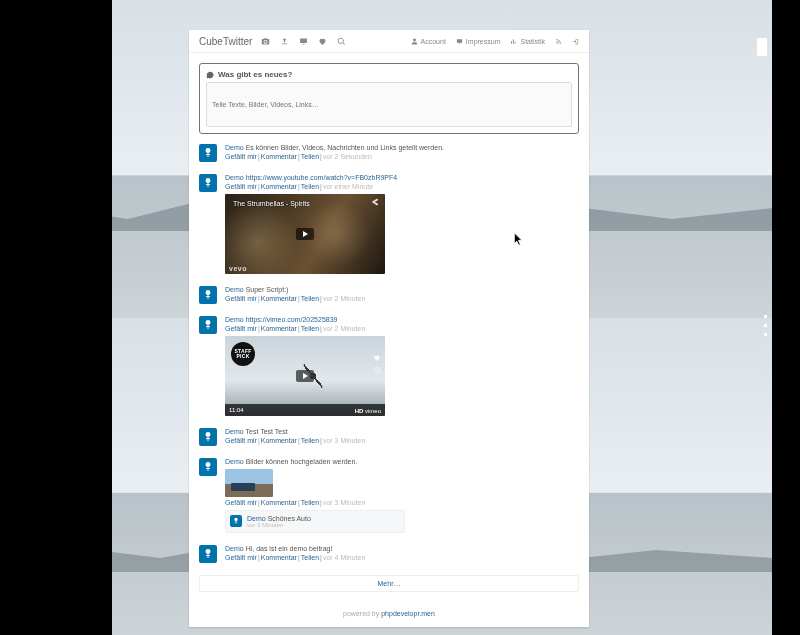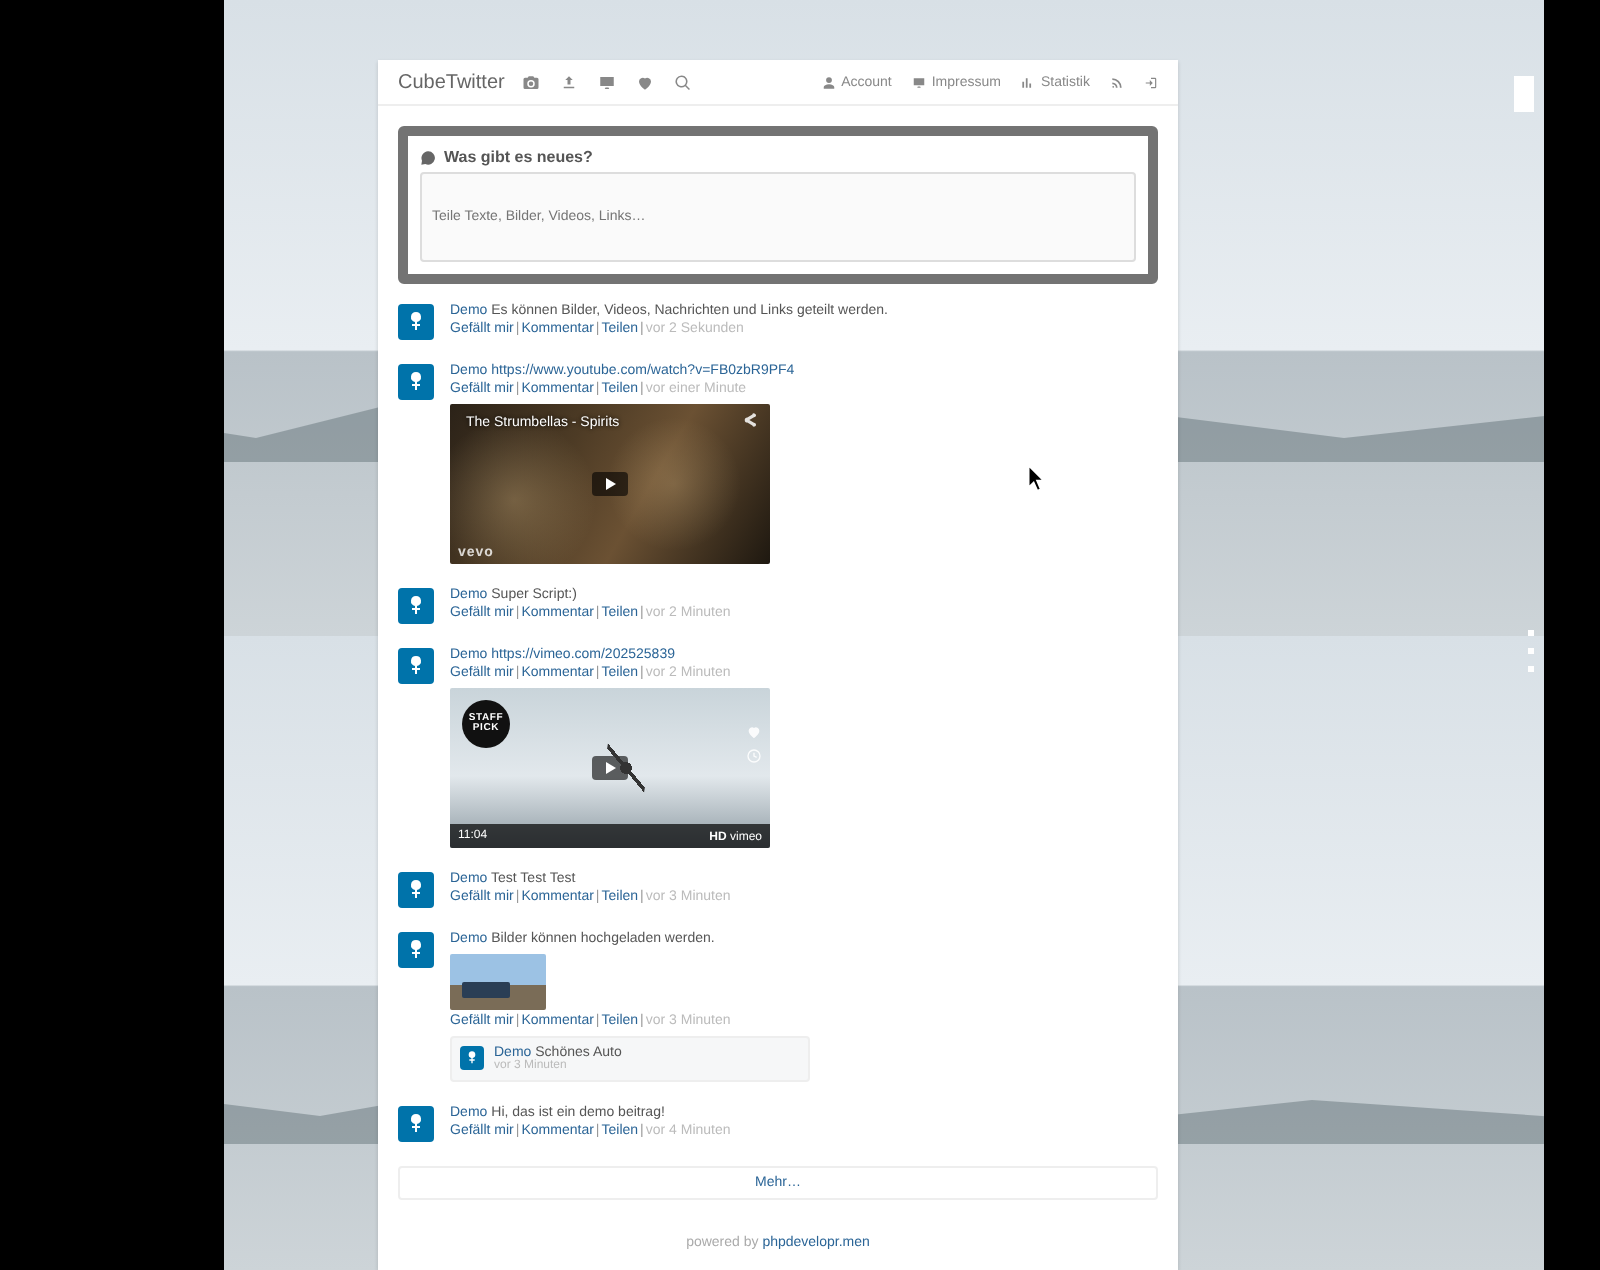--- a/index.html
+++ b/index.html
@@ -25,21 +25,21 @@
          box-shadow:0 1px 2px rgba(0,0,0,.15)}
   .navbar{height:22px;display:flex;align-items:center;padding:0 10px;border-bottom:1px solid #eee;color:#777}
   .brand{font-weight:400;font-size:10px;color:#666;margin-right:8px}
   .nav-icons{display:flex;gap:9px;align-items:center}
   .nav-icons span{display:inline-flex;width:10px;height:10px;align-items:center;justify-content:center}
   .nav-icons svg{width:9px;height:9px;fill:#888}
   .nav-right{margin-left:auto;display:flex;gap:10px;align-items:center;font-size:7px;color:#888}
   .nav-right span{display:inline-flex;align-items:center;gap:3px}
   .nav-right svg{width:7px;height:7px;fill:#888}
   .content{padding:10px}
-  .compose{border:5px solid #737373;border-radius:3px;padding:6px;margin-bottom:10px}
+  .compose{border:1px solid #737373;border-radius:3px;padding:6px;margin-bottom:10px}
   .compose-title{font-size:8px;font-weight:700;color:#555;display:flex;align-items:center;gap:4px;margin-bottom:3px}
   .compose-title svg{width:8px;height:8px;fill:#666}
   .compose input{width:100%;box-sizing:border-box;border:1px solid #ddd;border-radius:2px;
                  padding:18px 5px;font-size:7px;color:#999;background:#fafafa}
   .post{display:flex;gap:8px;margin-bottom:12px}
   .avatar{width:18px;height:18px;border-radius:2px;background:#0073aa;flex-shrink:0;display:flex;align-items:center;justify-content:center}
   .avatar svg{width:12px;height:12px;fill:#fff}
   .post-body{flex:1;min-width:0}
   .post-text{font-size:7px;color:#555}
   .post-text .author{color:#2a6496}

